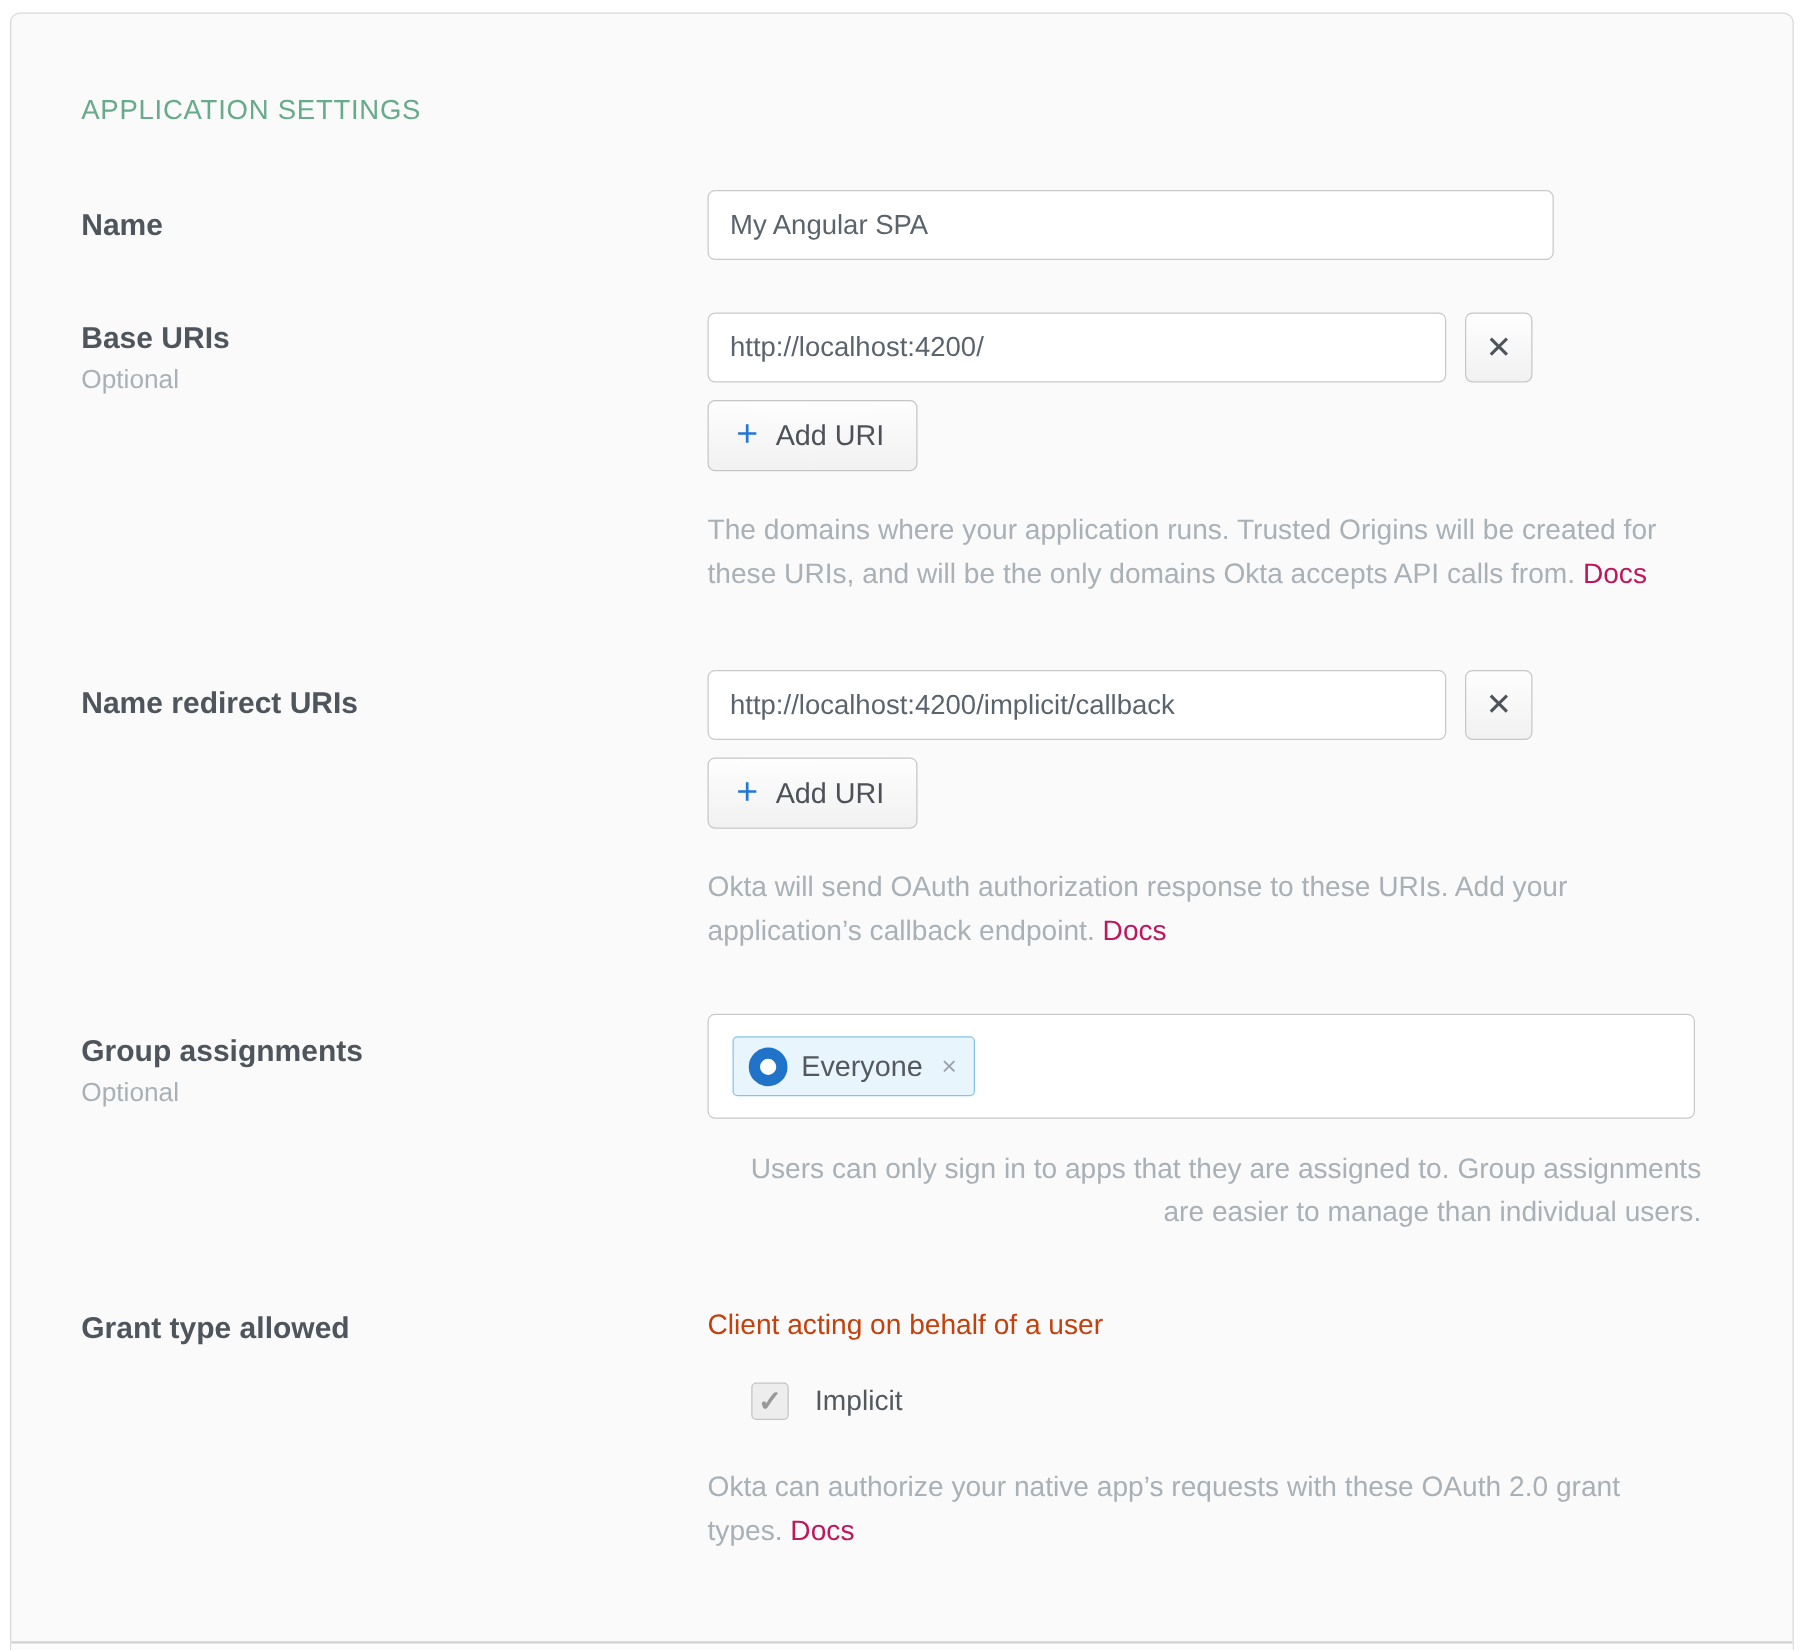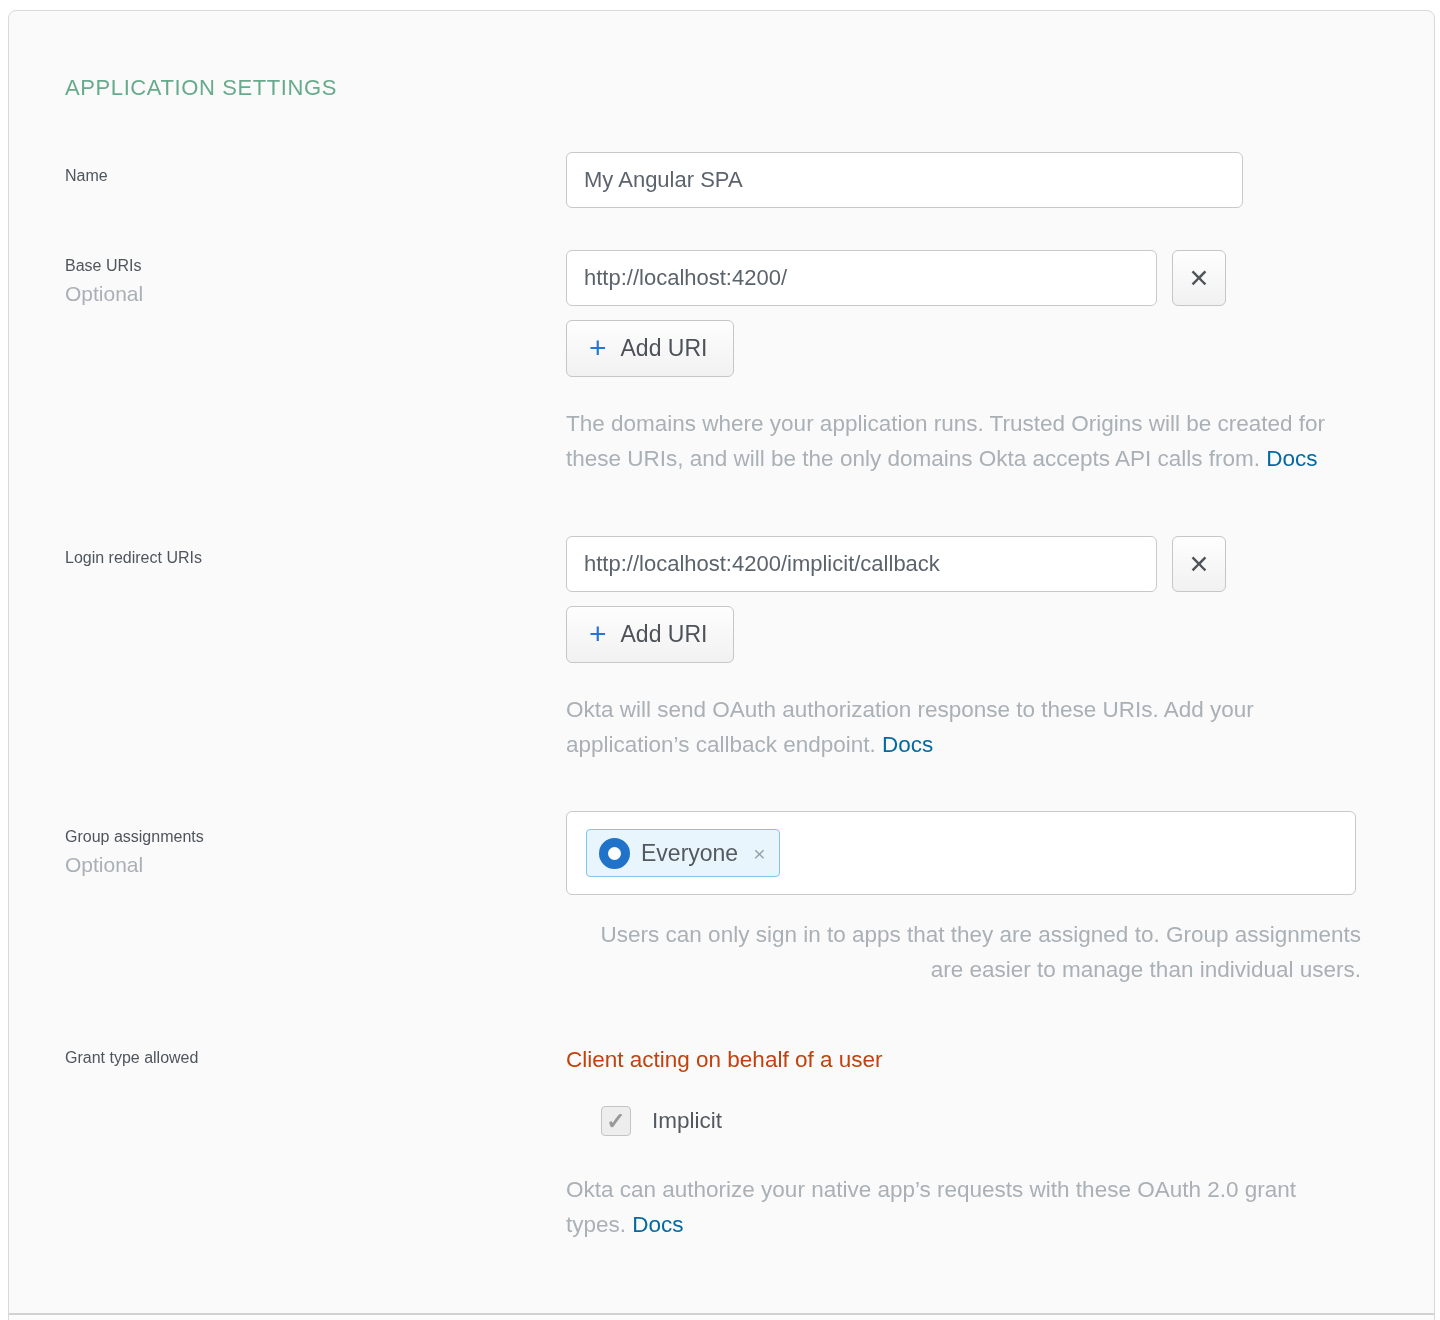--- a/index.html
+++ b/index.html
@@ -29,22 +29,22 @@
     display: grid;
     grid-template-columns: 501px 1fr;
     align-items: start;
   }
   .row-name  { margin-top: 51px; }
   .row-base  { margin-top: 42px; }
   .row-login { margin-top: 60px; }
   .row-group { margin-top: 49px; }
   .row-grant { margin-top: 60px; }
   .field-label {
-    font-size: 16px;
-    font-weight: normal;
+    font-size: 24px;
+    font-weight: bold;
     color: #4f555c;
     display: block;
   }
   .optional {
     font-size: 21px;
     color: #a9b0b6;
     margin-top: 7px;
   }
   .pt-name  { padding-top: 15px; }
   .pt-base  { padding-top: 7px; }
@@ -98,21 +98,21 @@
   }
   .help {
     margin-top: 29px;
     max-width: 795px;
     font-size: 22.5px;
     line-height: 35px;
     color: #a9b0b6;
   }
   .help-tight { margin-top: 22px; text-align: right; }
   .docs-link {
-    color: #0369a1;
+    color: #be185d;
     text-decoration: none;
     cursor: pointer;
   }
   .group-box {
     width: 790px; height: 84px;
     background: #ffffff;
     border: 1px solid #c9c9c9;
     border-radius: 6px;
     padding: 17px 0 0 19px;
   }
@@ -208,21 +208,21 @@
           <span class="plus">+</span>
           <span>Add URI</span>
         </button>
         <p class="help"><span>The domains where your application runs. Trusted Origins will be created for these URIs, and will be the only domains Okta accepts API calls from.</span>
           <a class="docs-link">Docs</a></p>
       </div>
     </div>
 
     <div class="row row-login">
       <div class="pt-login">
-        <span class="field-label">Login redirect URIs</span>
+        <span class="field-label">Name redirect URIs</span>
       </div>
       <div>
         <div class="uri-line">
           <input class="text-input input-uri" type="text" value="http://localhost:4200/implicit/callback" style="">
           <button class="icon-btn">
             <span>✕</span>
           </button>
         </div>
         <button class="add-btn">
           <span class="plus">+</span>

